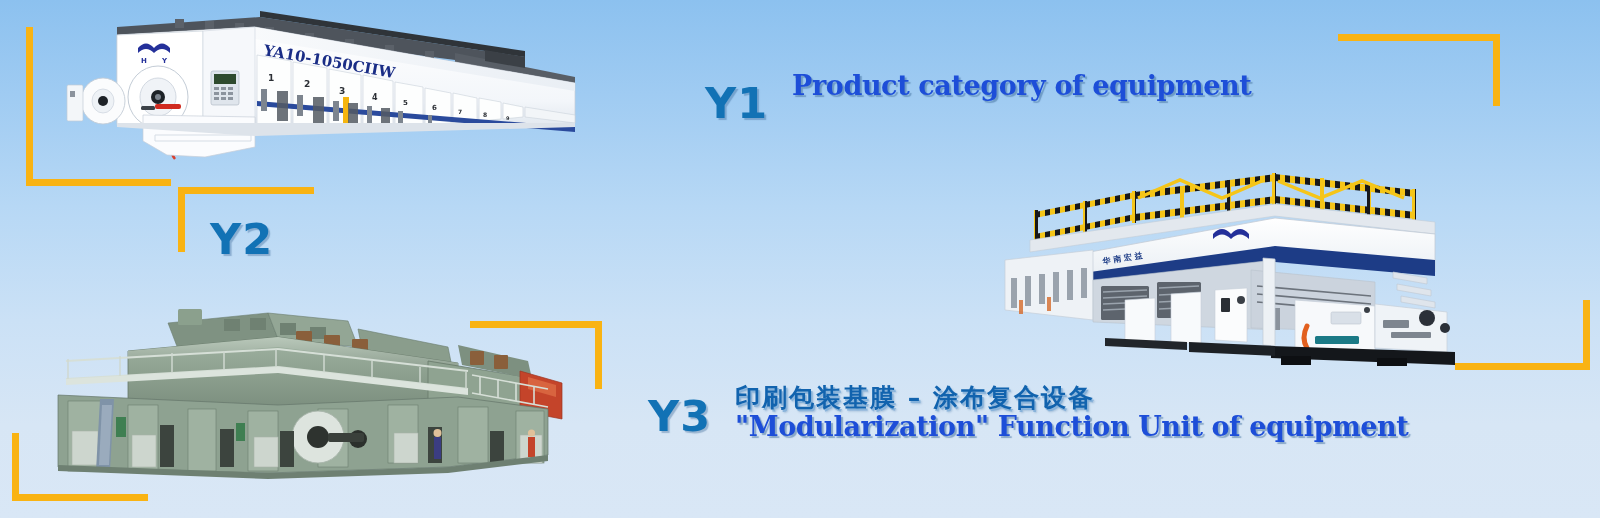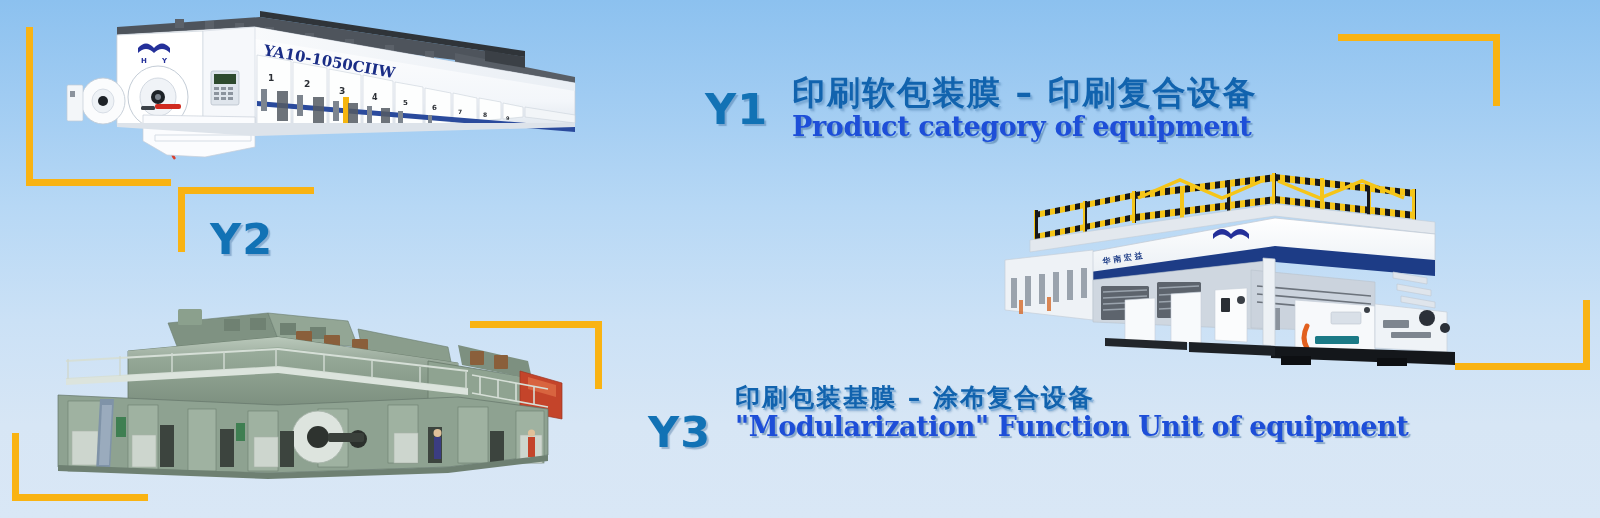--- a/index.html
+++ b/index.html
@@ -37,32 +37,32 @@
   }
   .en {
     font-family:"DejaVu Serif", serif;
     font-weight:bold;
     color:#1d4ed8;
     line-height:1.05;
     letter-spacing:-0.4px;
     text-shadow:2px 2px 1px rgba(70,115,160,.55);
   }
 
-  #row1 { left:705px; top:76px; }
+  #row1 { left:705px; top:70px; }
   #row1 .ycode { font-size:43px; margin-right:24px; margin-top:12px; }
   #row1 .cn { font-size:33px; }
   #row1 .en { font-size:27px; margin-top:2px; }
 
   #row2 { left:210px; top:208px;flex-direction:column; }
   #row2 .ycode { font-size:43px; margin-right:24px; margin-top:10px; }
   #row2 .cn { font-size:33px; }
   #row2 .en { font-size:27px; margin-top:2px; }
 
   #row3 { left:648px; top:385px; }
-  #row3 .ycode { font-size:43px; margin-right:24px; margin-top:26px; }
+  #row3 .ycode { font-size:43px; margin-right:24px; margin-top:10px; }
   #row3 .cn { font-size:25px; }
   #row3 .en { font-size:27px; margin-top:2px; }
 
   
   .machine { position:absolute; }
   #m1 { left:55px;  top:5px;   width:555px; height:165px; }
   #m2 { left:975px; top:160px; width:545px; height:210px; }
   #m3 { left:28px;  top:305px; width:545px; height:185px; }
   .machine svg { display:block; width:100%; height:100%; }
 </style>
@@ -470,21 +470,20 @@
 
   <div class="bar h" style="left:470px; top:321px; width:132px;"></div>
   <div class="bar v" style="left:595px; top:321px; height:68px;"></div>
 
   <div class="bar v" style="left:12px; top:433px; height:68px;"></div>
   <div class="bar h" style="left:12px; top:494px; width:136px;"></div>
 
   <div class="row" id="row1">
     <span class="ycode">Y1</span>
     <span class="txtwrap">
-      <span class="cn">印刷软包装膜 – 印刷复合设备</span>
       <span class="en">Product category of equipment</span>
     </span>
   </div>
 
   <div class="row" id="row2">
     <span class="ycode">Y2</span>
     <span class="txtwrap">
     </span>
   </div>
 

